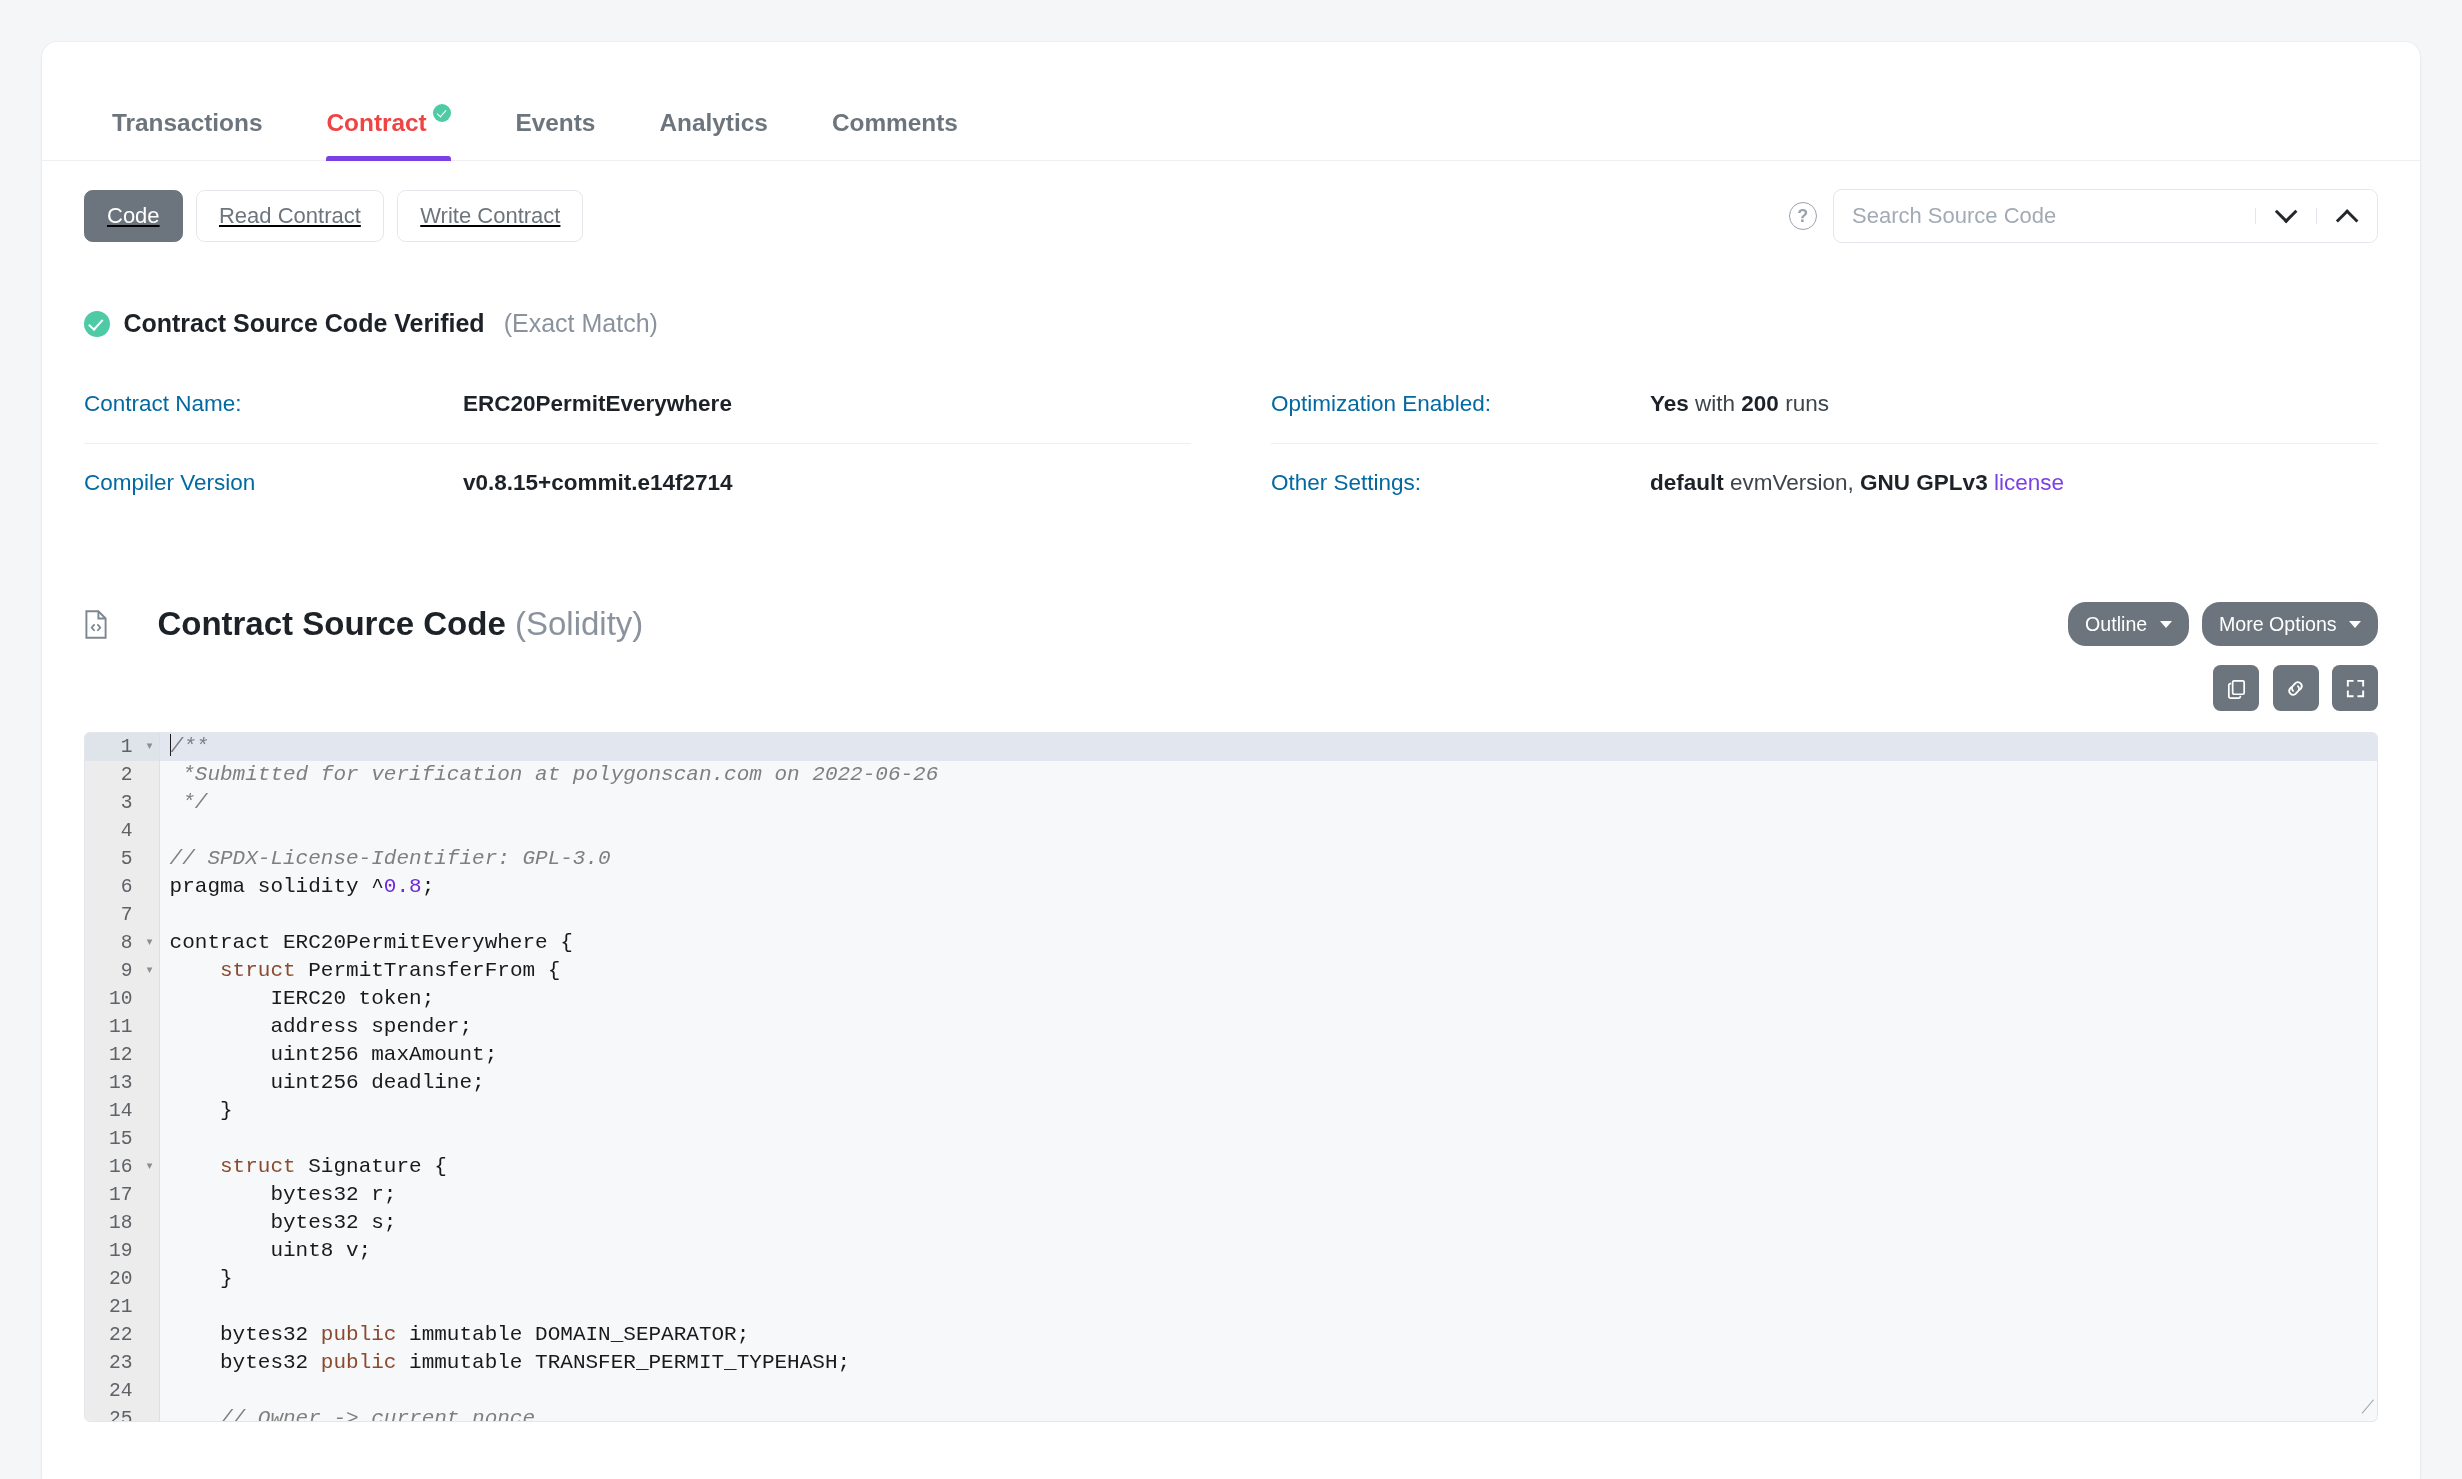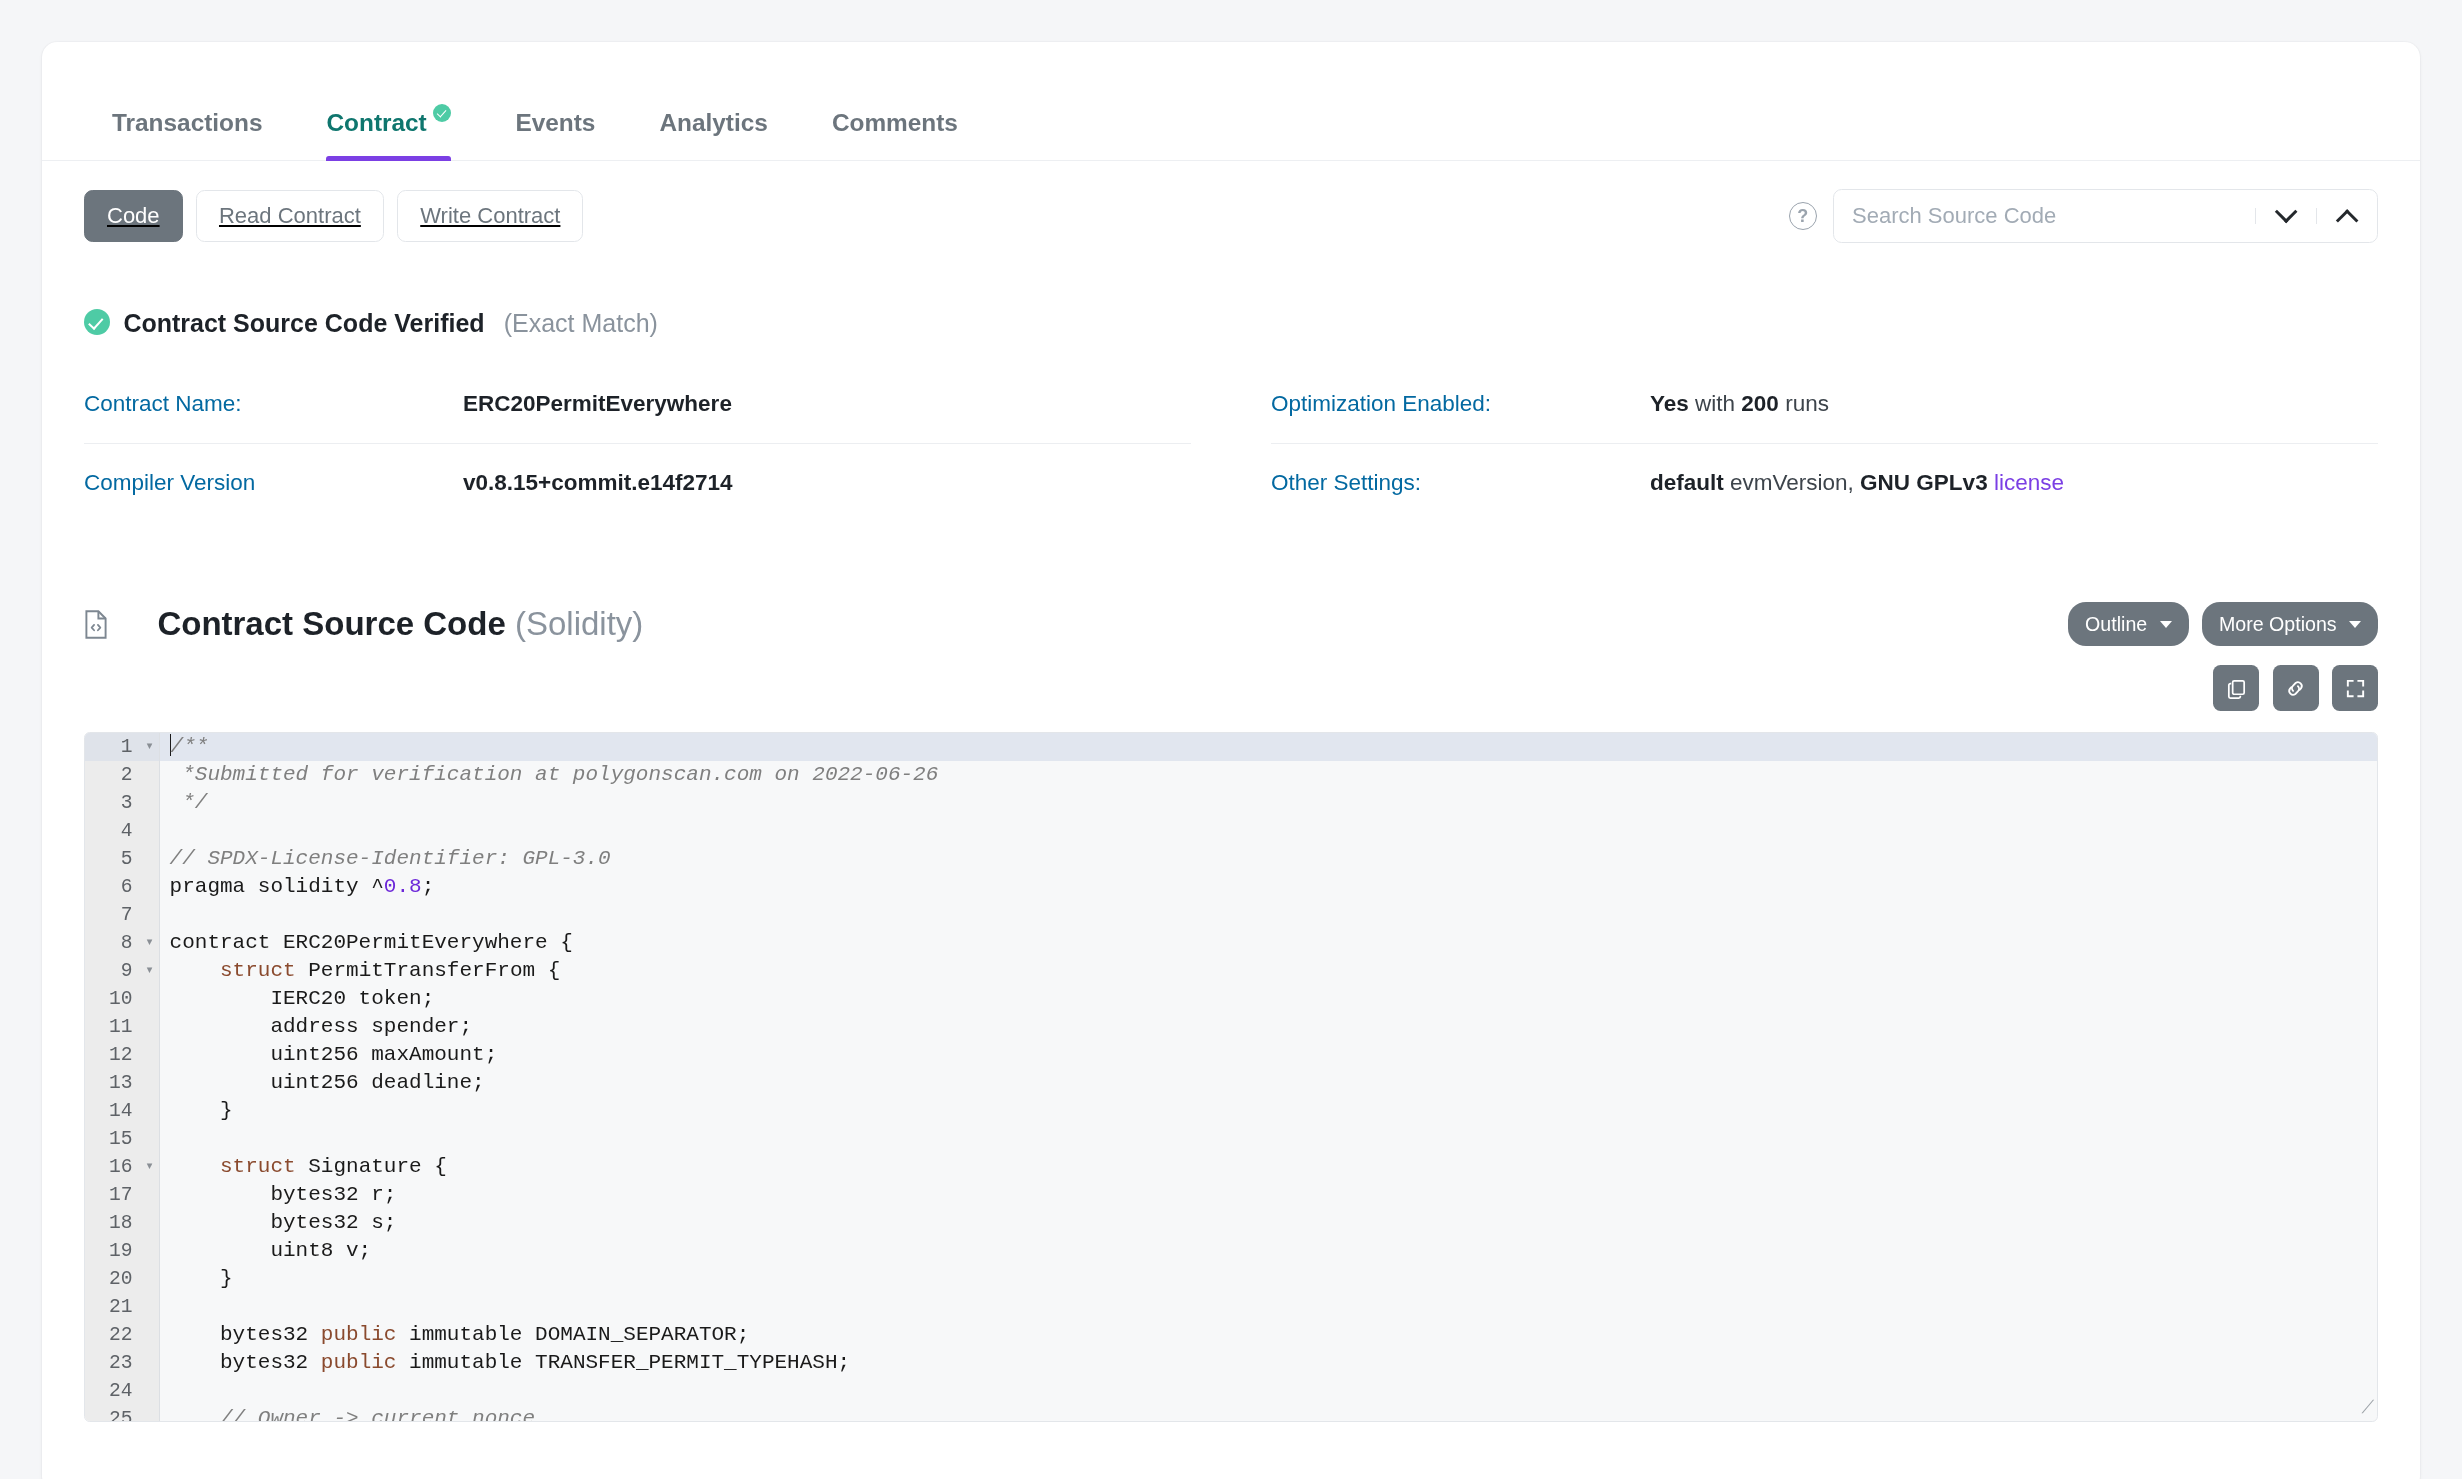--- a/index.html
+++ b/index.html
@@ -43,21 +43,21 @@
     font-size: 24.4px;
     font-weight: bold;
     color: #6c757d;
     padding: 0 32px 25px 32px;
     cursor: pointer;
     white-space: nowrap;
     display: flex;
     align-items: flex-start;
     line-height: 1;
   }
-  .tab.active { color: #0f766e; }
+  .tab.active { color: #ef4444; }
   .tab.active::after {
     content: "";
     position: absolute;
     left: 32px; right: 32px; bottom: -1px;
     height: 4.8px;
     background: #7b3fe4;
     border-radius: 2.9px 2.9px 0 0;
   }
   .verified-dot {
     display: inline-block;
@@ -143,21 +143,21 @@
     display: flex; align-items: center; justify-content: center;
     cursor: pointer;
     background: #fff;
   }
   .chev { width: 16.3px; height: 16.3px; border: solid #24282c; border-width: 0 3.1px 3.1px 0; }
   .chev.down { transform: rotate(45deg) translate(-2.9px,-2.9px); }
   .chev.up { transform: rotate(-135deg) translate(-2.9px,-2.9px); }
 
   
   .verified-row {
-    display: flex; gap: 13.4px;
+    display: flex; align-items: center; gap: 13.4px;
     padding: 66px 42px 0 42px;
   }
   .badge-check {
     width: 26px; height: 26px; border-radius: 50%;
     background: #4ecba5; position: relative; flex: 0 0 auto;
   }
   .badge-check::after {
     content: "";
     position: absolute; left: 7.8px; top: 5.7px;
     width: 5.7px; height: 11.5px;

